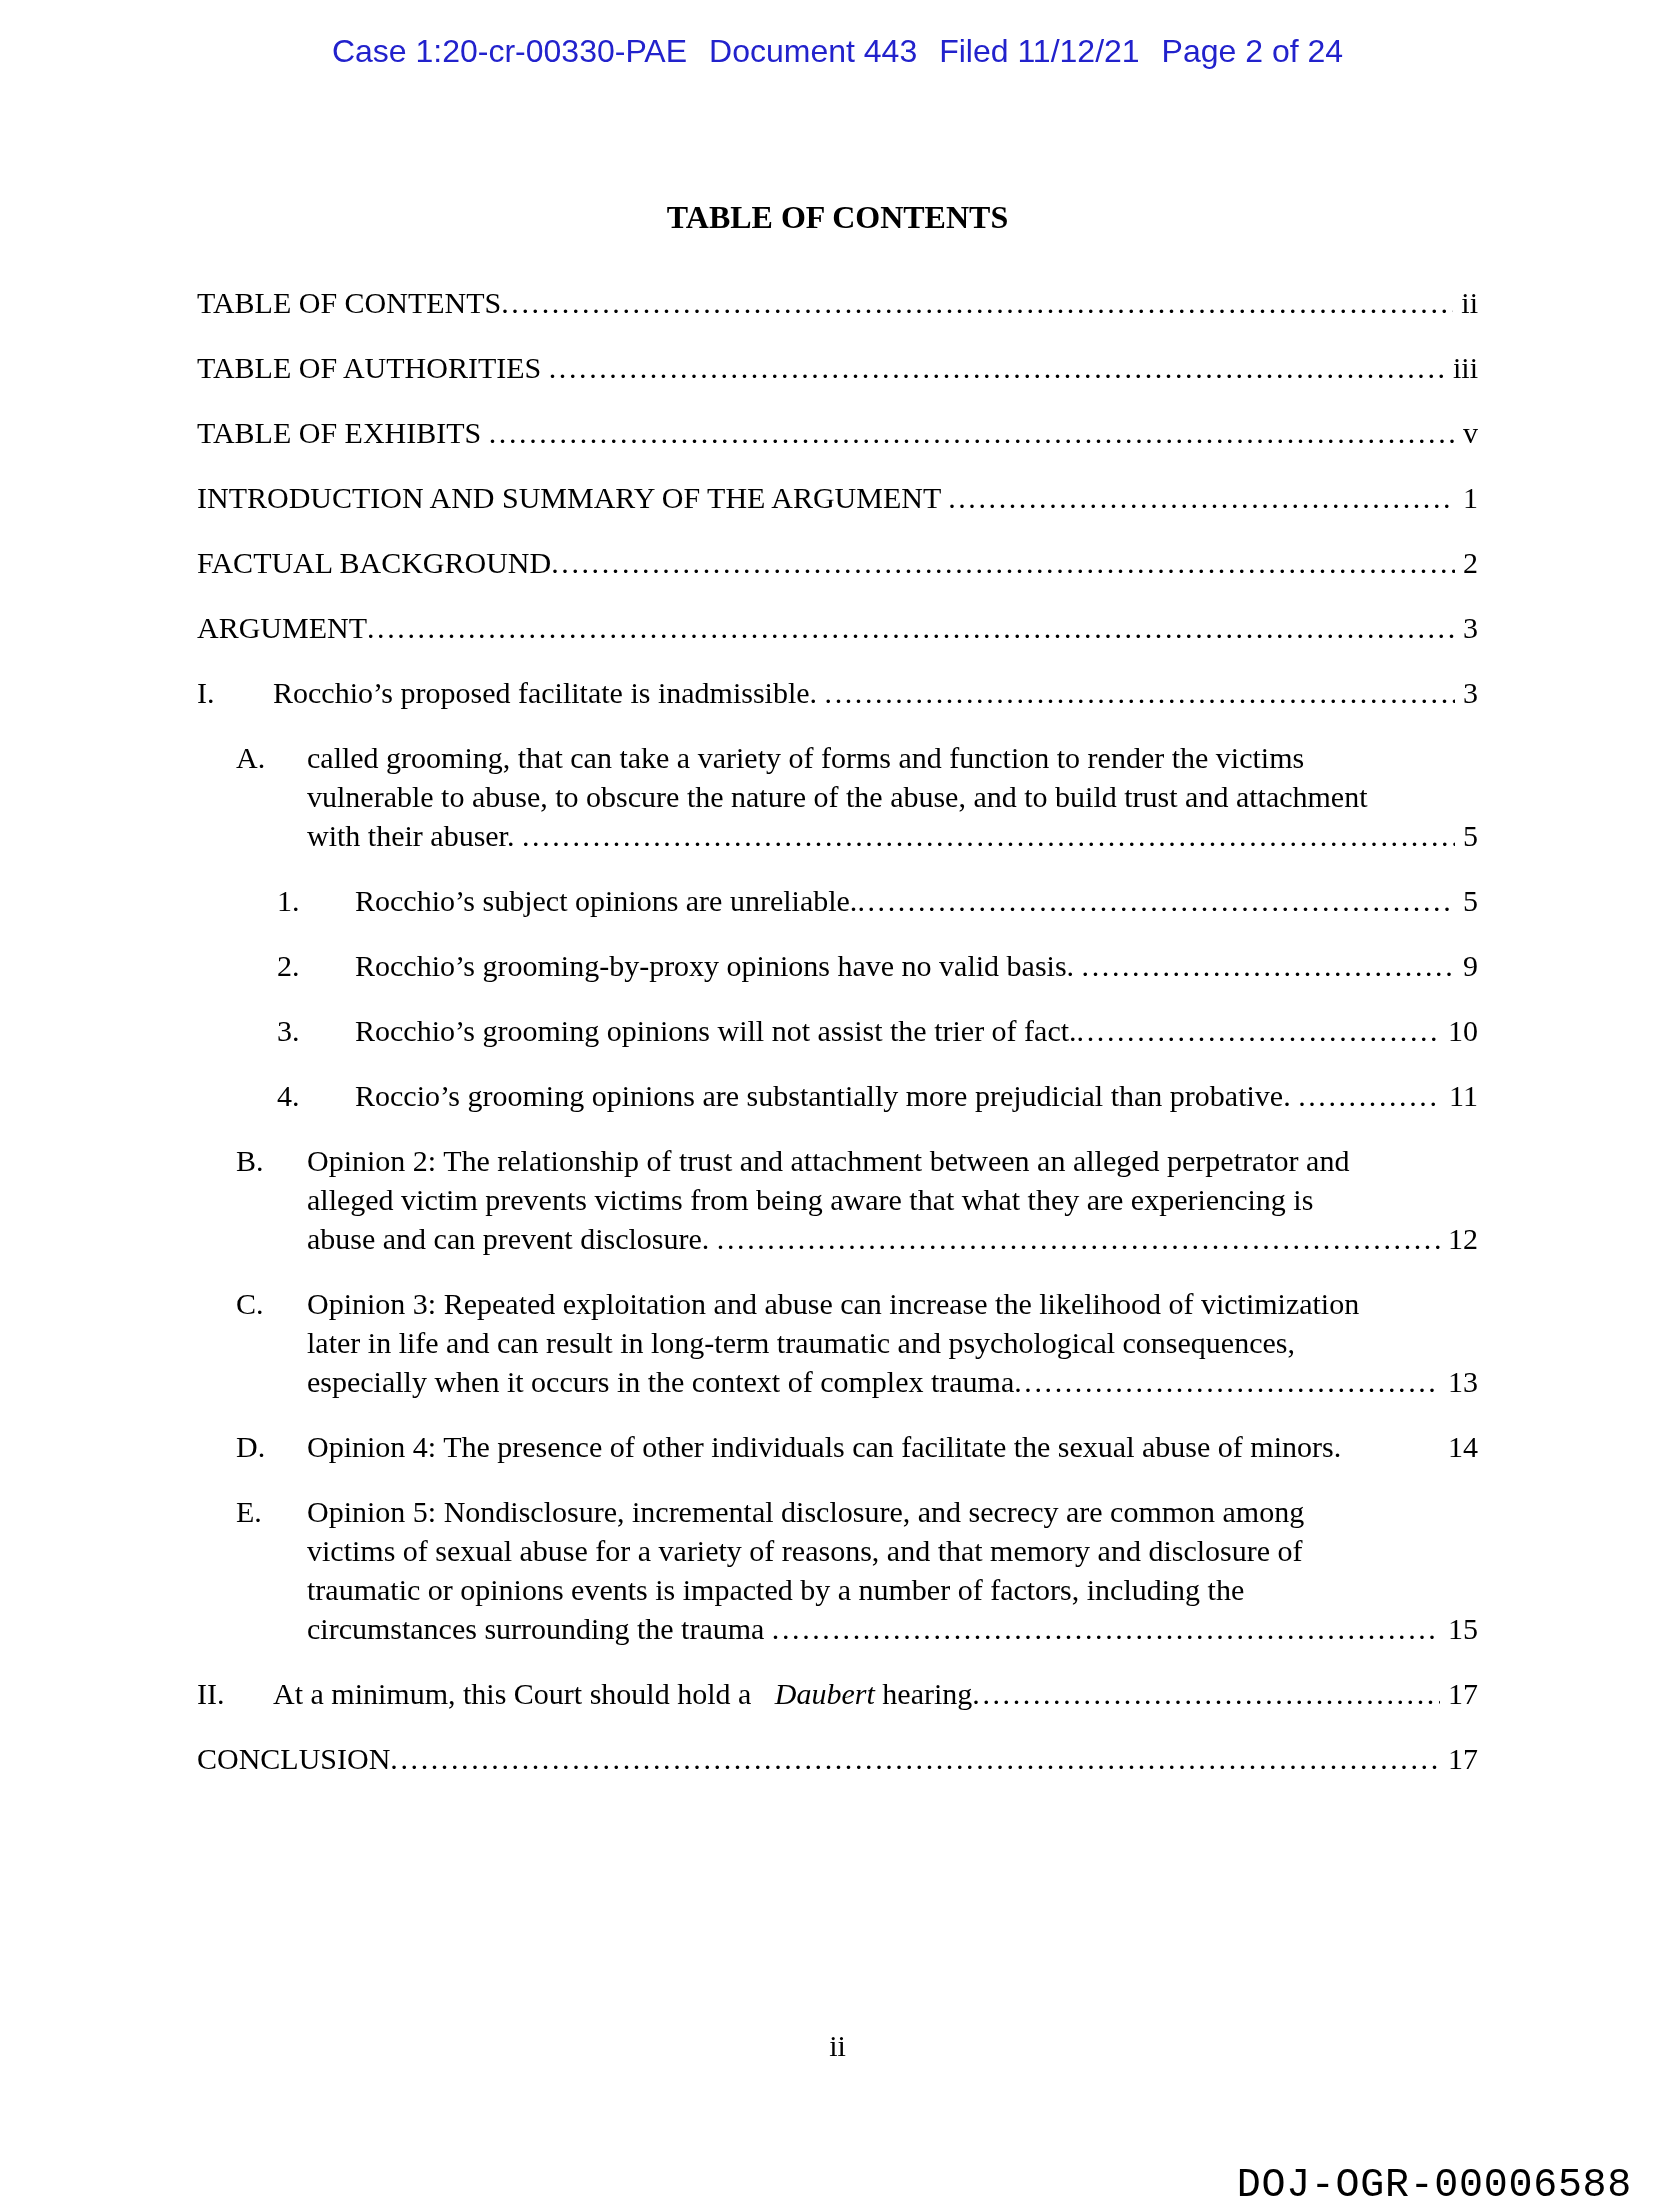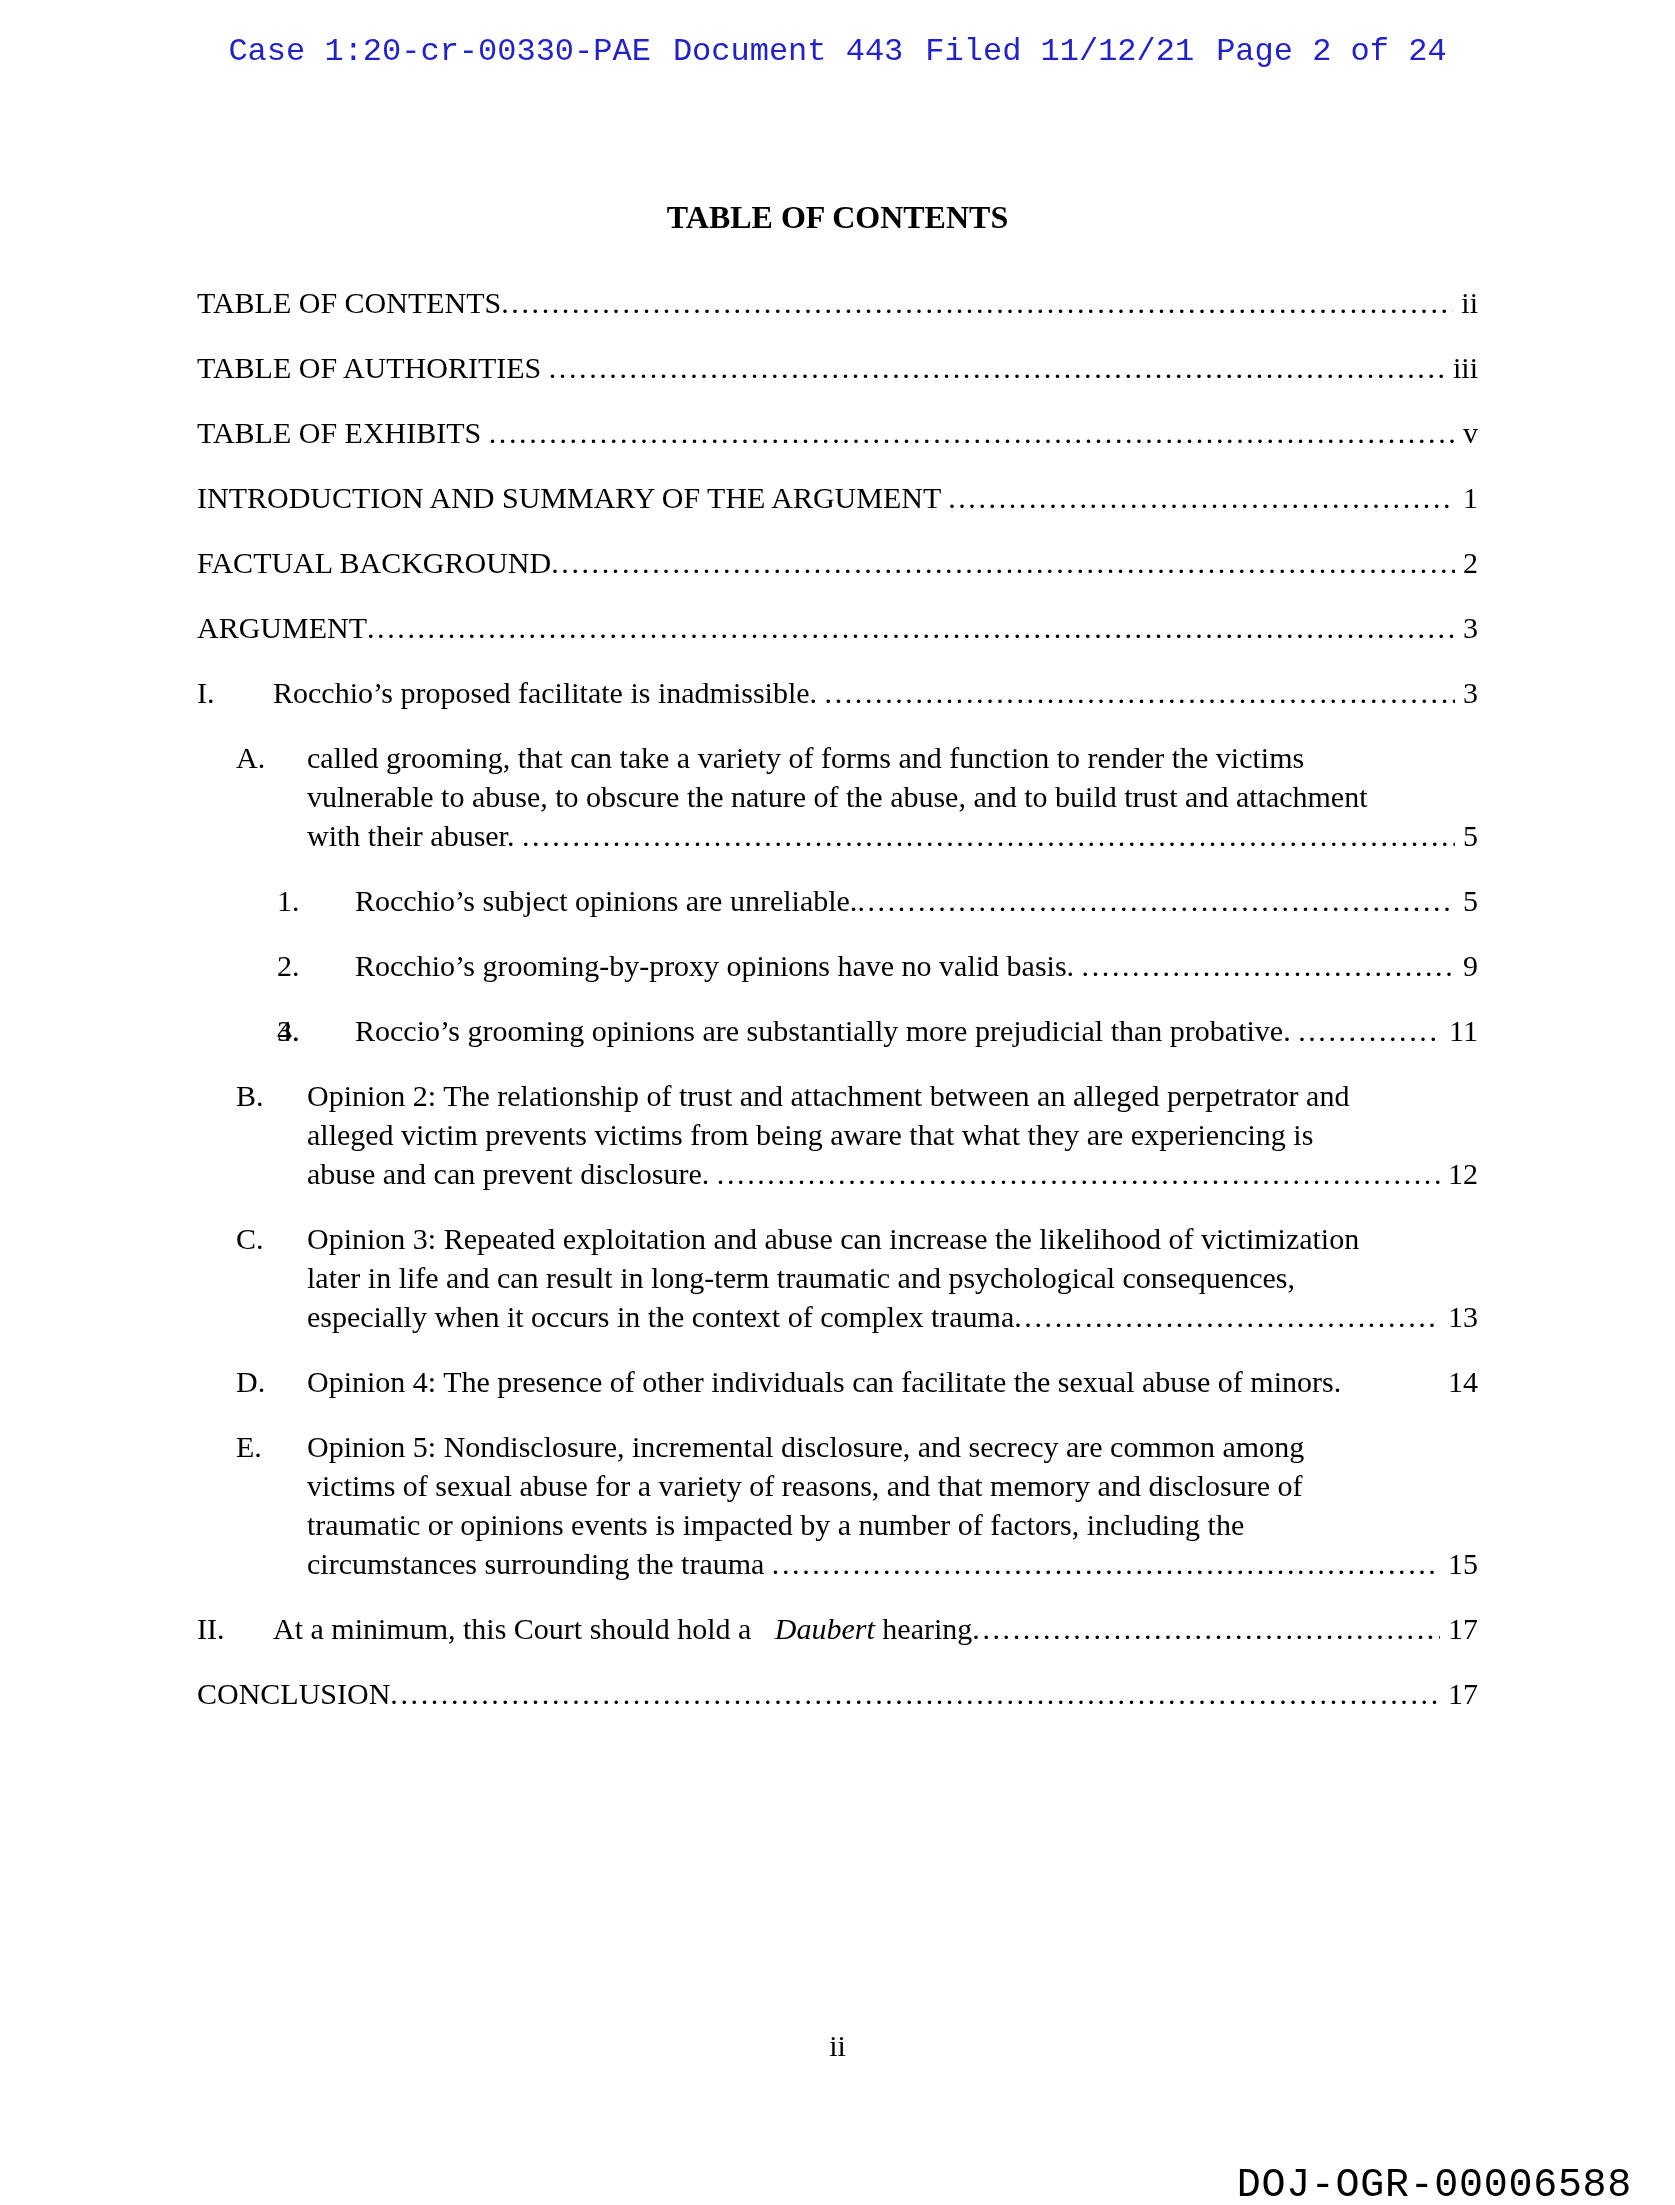--- a/index.html
+++ b/index.html
@@ -15,21 +15,21 @@
     overflow: hidden;
   }
   .case-header {
     position: absolute;
     top: 33px;
     left: 0;
     right: 0;
     display: flex;
     justify-content: center;
     gap: 22px;
-    font-family: Liberation Mono, monospace;
+    font-family: Liberation Sans, sans-serif;
     font-size: 32px;
     line-height: 37px;
     white-space: pre;
   }
   .content {
     position: absolute;
     top: 199px;
     left: 197px;
     width: 1281px;
   }
@@ -123,20 +123,21 @@
         <div class="toc-entry lvl3">
           <span class="label">1.</span>
           <div class="toc-line last"><span class="line-text">Rocchio’s subject opinions are unreliable.</span><span class="dot-leader"></span><span class="page-num">5</span></div>
         </div>
         <div class="toc-entry lvl3">
           <span class="label">2.</span>
           <div class="toc-line last"><span class="line-text">Rocchio’s grooming-by-proxy opinions have no valid basis. </span><span class="dot-leader"></span><span class="page-num">9</span></div>
         </div>
         <div class="toc-entry lvl3">
           <span class="label">3.</span>
+          <div class="toc-line last"><span class="line-text">Rocchio’s grooming opinions will not assist the trier of fact.</span><span class="dot-leader"></span><span class="page-num">10</span></div>
         </div>
         <div class="toc-entry lvl3">
           <span class="label">4.</span>
           <div class="toc-line last"><span class="line-text">Roccio’s grooming opinions are substantially more prejudicial than probative. </span><span class="dot-leader"></span><span class="page-num">11</span></div>
         </div>
         <div class="toc-entry lvl2">
           <span class="label">B.</span>
           <div class="toc-line">Opinion 2: The relationship of trust and attachment between an alleged perpetrator and</div>
           <div class="toc-line">alleged victim prevents victims from being aware that what they are experiencing is</div>
           <div class="toc-line last"><span class="line-text">abuse and can prevent disclosure. </span><span class="dot-leader"></span><span class="page-num">12</span></div>

